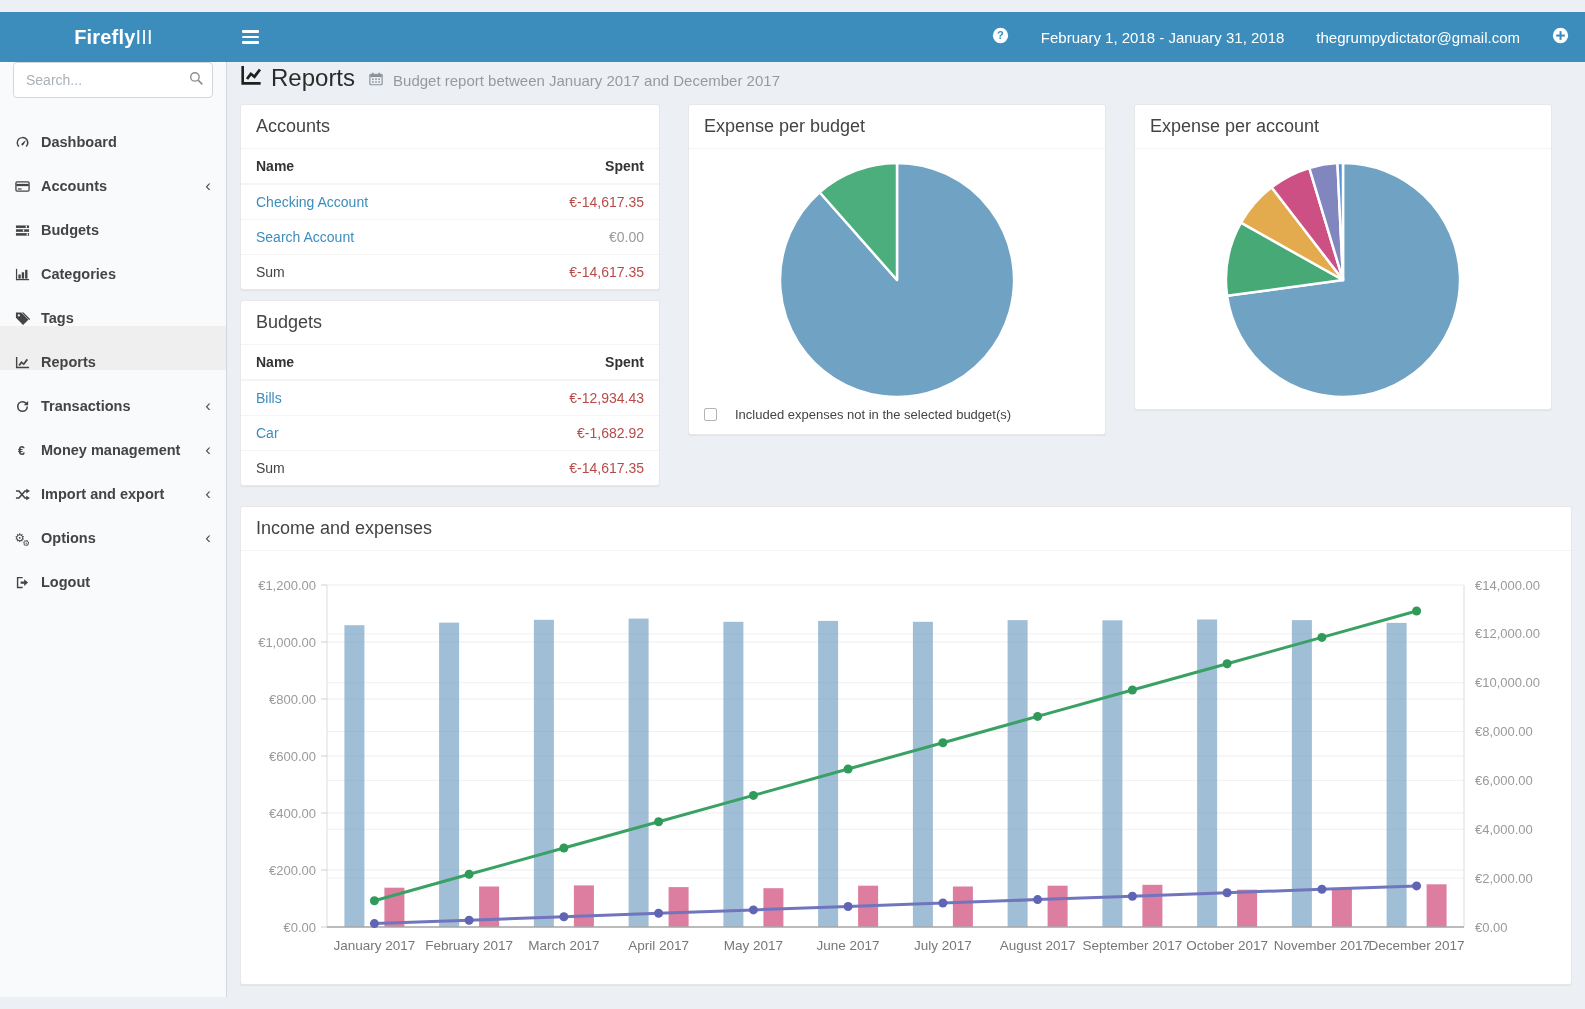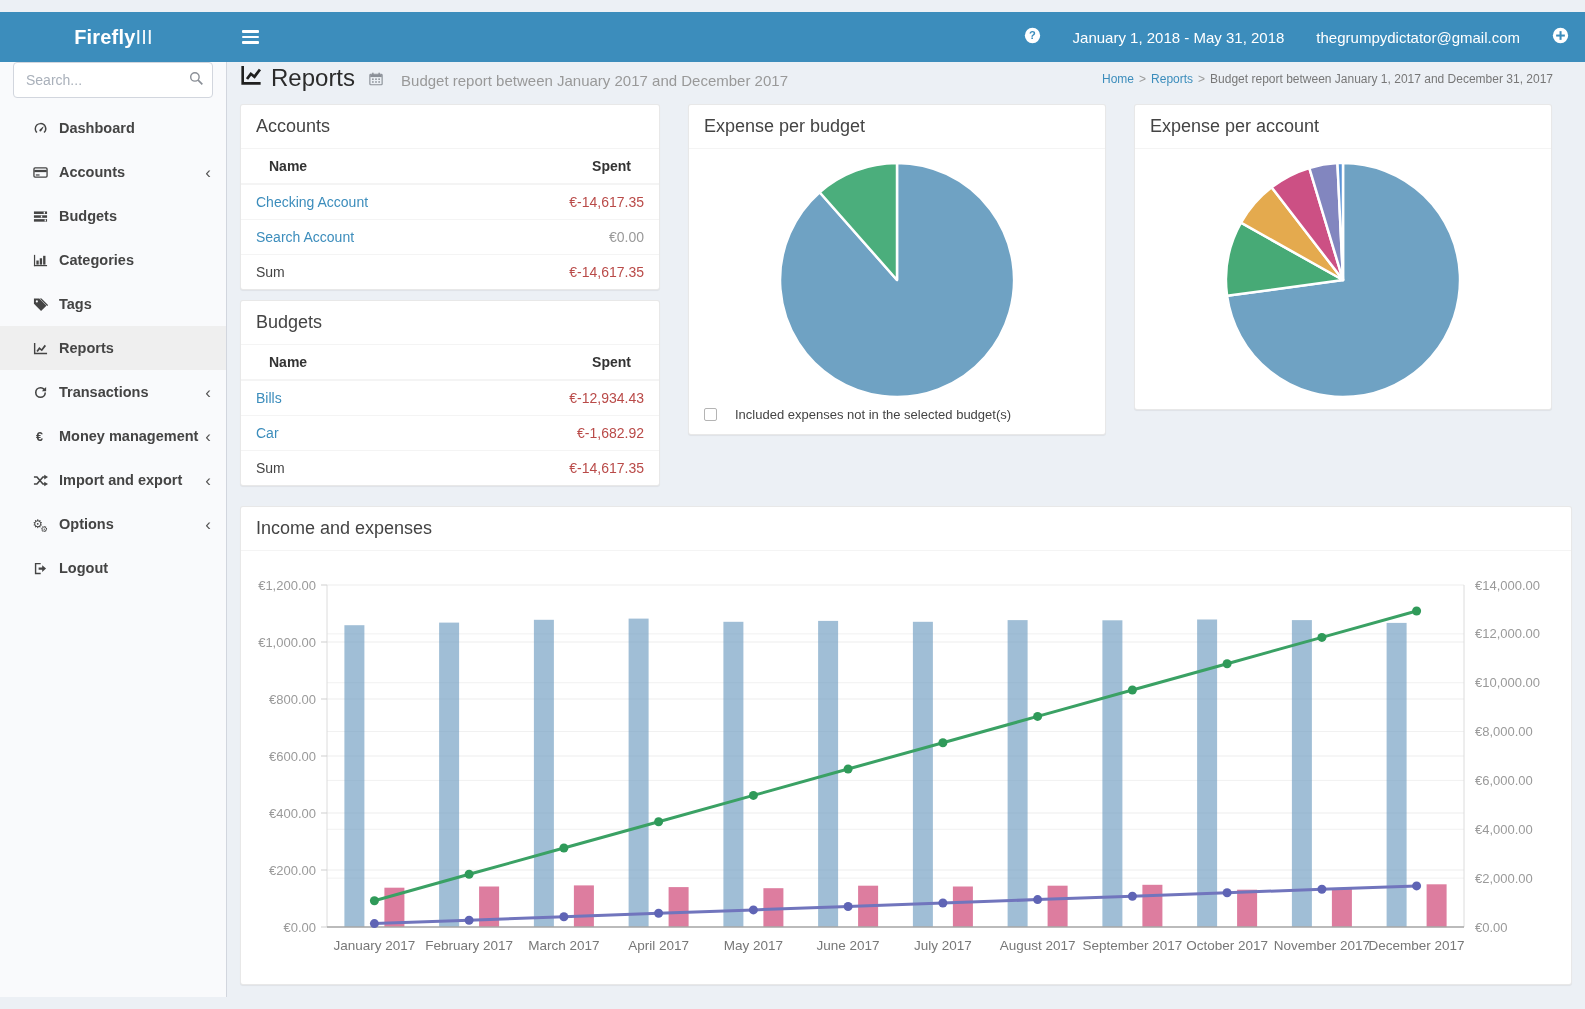--- a/index.html
+++ b/index.html
@@ -24,50 +24,50 @@
   
   .sidebar { position:fixed; top:50px; left:0; bottom:12px; width:227px; background:#f9fafc;
     border-right:1px solid #d2d6de; }
   .search-wrap { margin:12px 13px 6px 13px; position:relative; }
   .search-wrap input { width:100%; height:36px; border:1px solid #d2d6de; border-radius:4px;
     background:#fff; padding:0 34px 0 12px; font-size:14px; color:#555; outline:none;
     font-family:inherit; }
   .search-wrap input::placeholder { color:#a9b0ba; }
   .search-btn { position:absolute; right:9px; top:9px; cursor:pointer; }
   .menu { list-style:none; margin-top:8px; }
-  .menu li { display:flex; align-items:center; height:44px; padding:0 15px 0 33px;
+  .menu li { display:flex; align-items:flex-end; height:44px; padding:0 15px 0 15px;
     cursor:pointer; color:#444; font-weight:600; font-size:14.5px; }
   .menu li.active { background:#efefef; }
   .menu li .mi { width:24px; display:inline-flex; justify-content:flex-start; }
   .menu li .lbl { flex:1; padding-left:2px; }
   .menu li .chev { color:#555; font-size:17px; line-height:1; font-weight:400; }
 
   
   .content { margin-left:227px; padding-top:50px; }
   .content-header { display:flex; align-items:flex-start; justify-content:space-between;
     padding:14px 32px 12px 13px; }
   .page-title { display:flex; align-items:baseline; gap:10px; }
   .page-title h1 { font-size:24px; font-weight:500; color:#2b2b2b; display:flex;
     align-items:center; gap:9px; }
   .page-sub { color:#999; font-size:15px; font-weight:400; display:flex; align-items:center;
-    gap:18px; padding-left:4px; }
+    gap:10px; padding-left:4px; }
   .breadcrumb { font-size:12px; color:#777; padding-top:8px; white-space:nowrap; }
   .breadcrumb a { color:#3c8dbc; text-decoration:none; cursor:pointer; }
   .breadcrumb .sep { color:#9a9a9a; padding:0 5px; }
 
   .grid-row1 { display:grid; grid-template-columns:420px 418px 418px; column-gap:28px;
     padding:0 13px; align-items:start; }
   .card { background:#fff; border:1px solid rgba(0,0,0,.09); border-radius:3px;
     box-shadow:0 1px 1px rgba(0,0,0,.06); margin-bottom:10px; }
   .card-header { padding:11px 15px; border-bottom:1px solid #f4f4f4; }
   .card-header h3 { font-size:18px; font-weight:400; color:#444; }
   .card-body { padding:0; }
 
   table.ptable { width:100%; border-collapse:collapse; font-size:14px; }
-  table.ptable th { text-align:left; font-weight:bold; color:#333; padding:9px 28px;
+  table.ptable th { text-align:left; font-weight:bold; color:#333; padding:9px 15px;
     border-bottom:2px solid #f4f4f4; }
   table.ptable th.r { text-align:right; }
   table.ptable td { padding:9px 15px; border-top:1px solid #f4f4f4; }
   table.ptable td.r { text-align:right; }
   td a.acct { color:#3c8dbc; text-decoration:none; cursor:pointer; }
   .val-neg { color:#b94a48; }
   .val-zero { color:#999; }
 
   .pie-card .card-body { padding:12px 15px 10px 15px; }
   .pie-wrap { display:flex; justify-content:center; }
@@ -94,21 +94,21 @@
       <i></i>
       <i></i>
   </div>
   <nav class="nav-right">
     <a class="nav-link">
         <span><svg viewBox="0 0 16 16" width="17" height="17">
             <circle cx="8" cy="8" r="7.2" fill="#fff"></circle>
             <text x="8" y="11.6" font-size="10.5" font-weight="bold" fill="#3c8dbc" text-anchor="middle">?</text>
           </svg></span>
       </a>
-    <a class="nav-link">January 1, 2018 - May 31, 2018</a>
+    <a class="nav-link">February 1, 2018 - January 31, 2018</a>
     <a class="nav-link">thegrumpydictator@gmail.com</a>
     <a class="nav-link">
         <span><svg viewBox="0 0 16 16" width="17" height="17">
             <circle cx="8" cy="8" r="7.2" fill="#fff"></circle>
             <rect x="7.1" y="3.9" width="1.9" height="8.2" fill="#3c8dbc"></rect>
             <rect x="3.9" y="7.1" width="8.2" height="1.9" fill="#3c8dbc"></rect>
           </svg></span>
       </a>
   </nav>
 </header>
@@ -260,21 +260,20 @@
                 <rect x="7" y="7.4" width="2" height="1.6"></rect>
                 <rect x="10.6" y="7.4" width="2" height="1.6"></rect>
                 <rect x="3.4" y="10.6" width="2" height="1.6"></rect>
                 <rect x="7" y="10.6" width="2" height="1.6"></rect>
                 <rect x="10.6" y="10.6" width="2" height="1.6"></rect>
               </g>
             </svg></span>
         <span>Budget report between January 2017 and December 2017</span>
       </div>
     </div>
-    <div class="breadcrumb" id="breadcrumb"><a>Home</a><span class="sep">&gt;</span><a>Reports</a><span class="sep">&gt;</span><span>Budget report between January 1, 2017 and December 31, 2017</span></div>
   </div>
 
   <div class="grid-row1">
 
     <div>
       <div class="card">
         <div class="card-header">
             <h3>Accounts</h3>
           </div>
         <div class="card-body">

